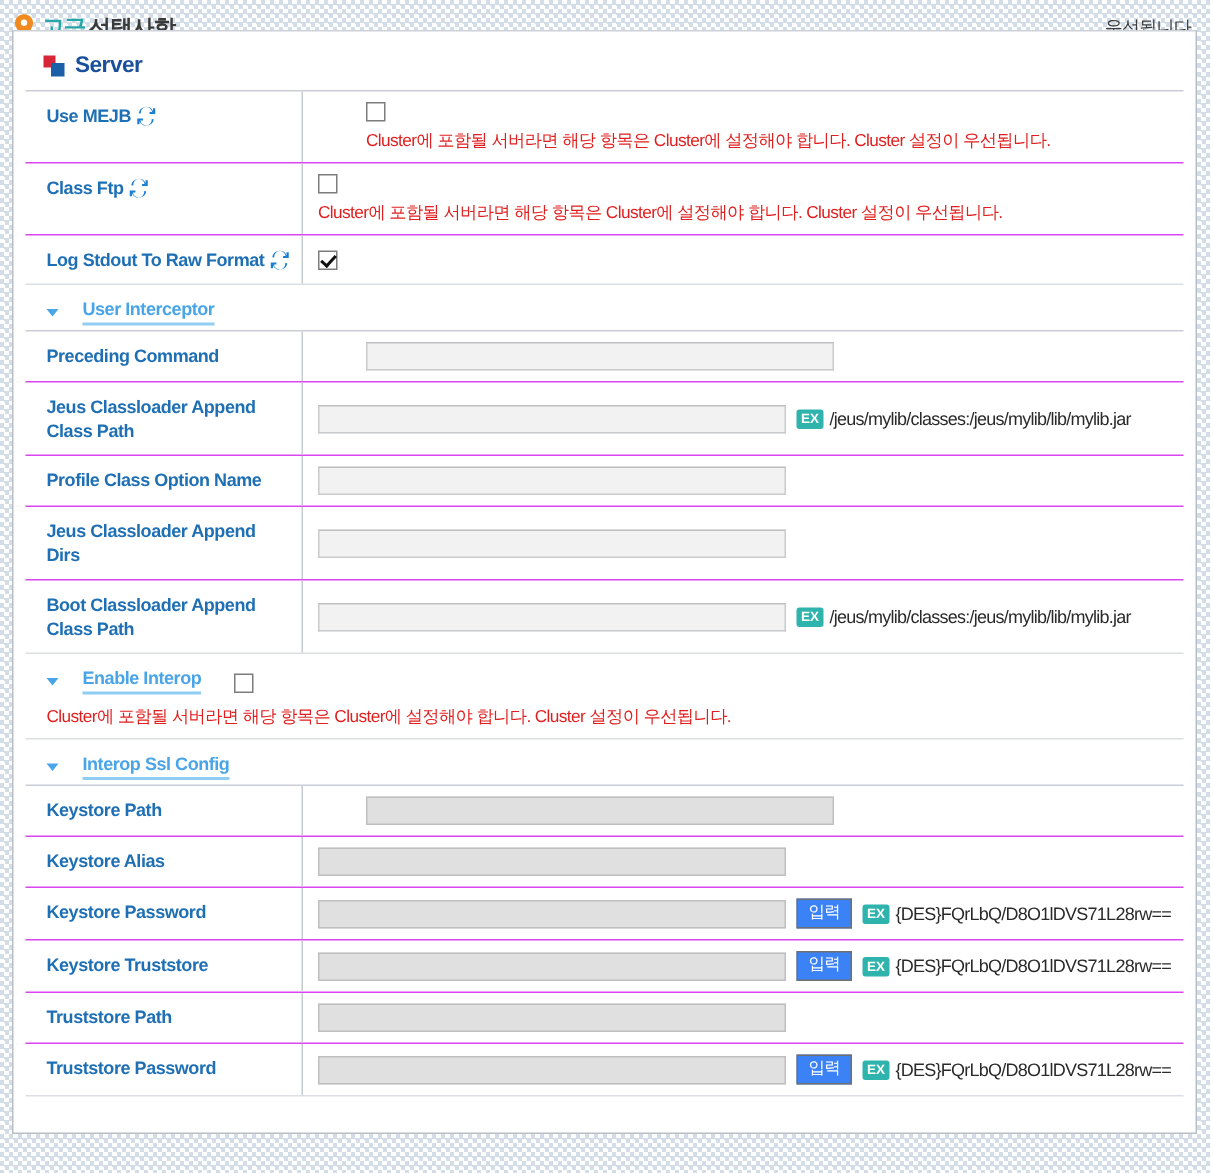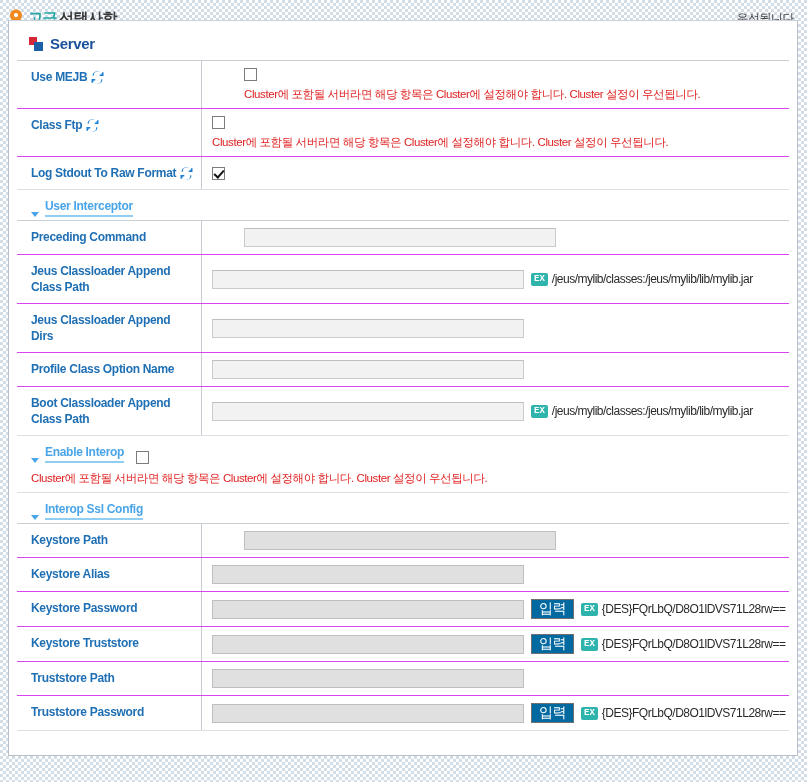--- a/index.html
+++ b/index.html
@@ -162,47 +162,46 @@
   .ex-badge {
     display: inline-block;
     background: #2fb3ad;
     color: #ffffff;
     font-size: 9px;
     font-weight: bold;
     line-height: 11px;
     padding: 1px 3px;
     border-radius: 2px;
     letter-spacing: 0;
-    font-family: Liberation Mono, monospace;
   }
   .ex-text {
     font-size: 12px;
     color: #2a2a2a;
     letter-spacing: -0.5px;
   }
 
   
   .btn-inp {
-    background: #0369a1;
+    background: #3b82f6;
     border: 1px solid #6f6f6f;
     color: #ffffff;
-    font-size: 14px;
+    font-size: 11px;
     letter-spacing: -0.5px;
     padding: 2px 7px 3px 7px;
     cursor: pointer;
     line-height: 13px;
     flex: none;
   }
 
   
   .subsec {
     padding: 9px 0 3px 14px;
     display: flex;
-    align-items: flex-end;
-    gap: 6px;
+    align-items: center;
+    gap: 16px;
   }
   .subsec .tri {
     width: 0; height: 0;
     border-left: 4px solid transparent;
     border-right: 4px solid transparent;
     border-top: 5px solid #49a5e8;
     cursor: pointer;
   }
   .subsec .stitle {
     font-size: 12px;
@@ -331,32 +330,32 @@
             <span class="ex-tag">
               <span class="ex-badge">EX</span>
               <span class="ex-text">/jeus/mylib/classes:/jeus/mylib/lib/mylib.jar</span>
             </span>
           </div>
         </div>
       </div>
 
       <div class="row">
         <div class="lbl">
+          <span class="txt">Profile Class Option Name</span>
+        </div>
+        <div class="fld">
+          <div class="fld-line">
+              <span class="inp"></span>
+            </div>
+        </div>
+      </div>
+
+      <div class="row">
+        <div class="lbl">
           <span class="txt">Jeus Classloader Append Dirs</span>
-        </div>
-        <div class="fld">
-          <div class="fld-line">
-              <span class="inp"></span>
-            </div>
-        </div>
-      </div>
-
-      <div class="row">
-        <div class="lbl">
-          <span class="txt">Profile Class Option Name</span>
         </div>
         <div class="fld">
           <div class="fld-line">
               <span class="inp"></span>
             </div>
         </div>
       </div>
 
       <div class="row">
         <div class="lbl">

